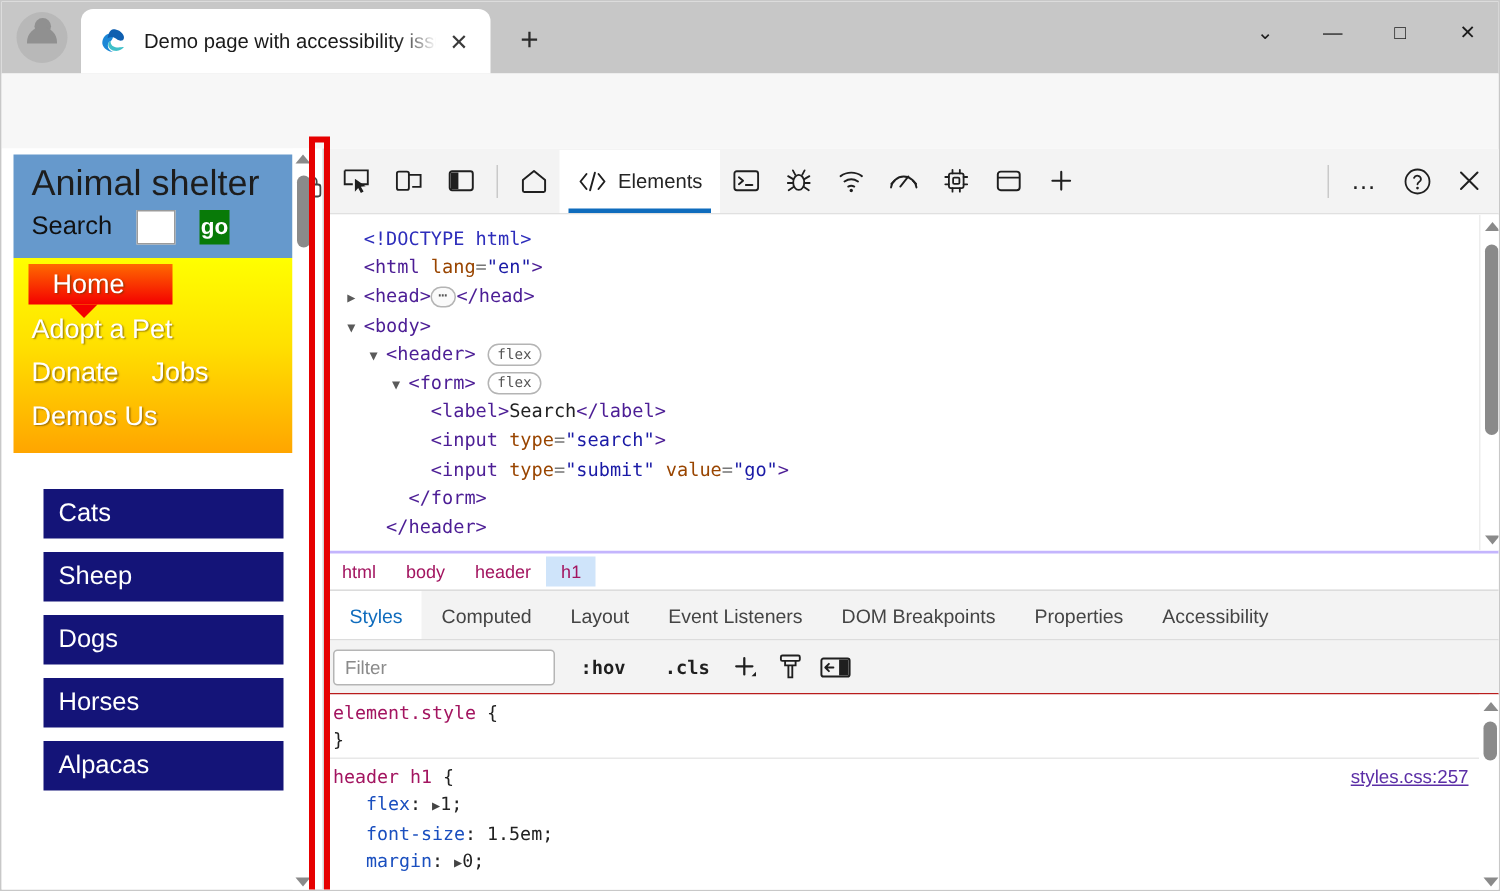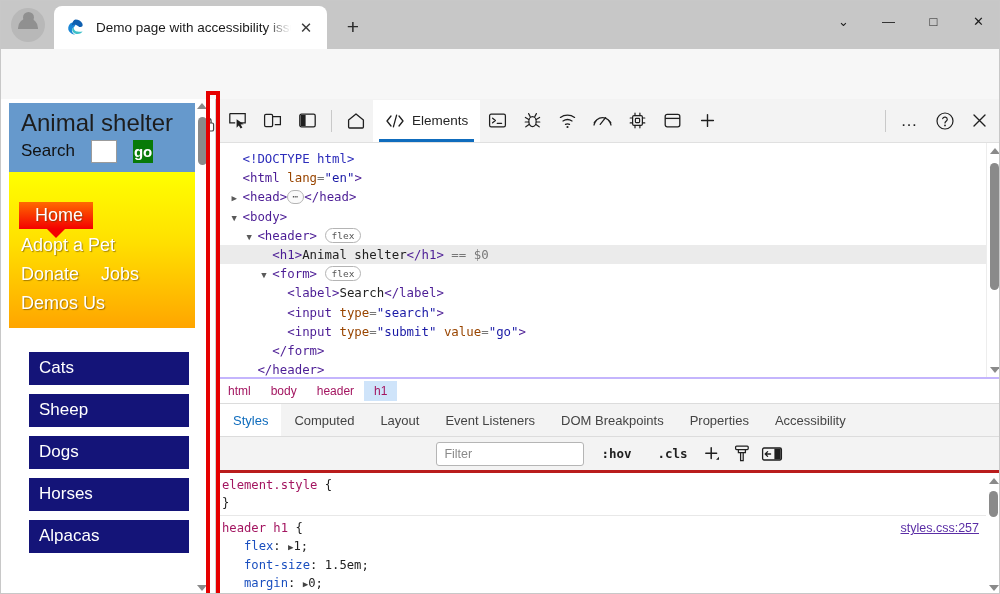--- a/index.html
+++ b/index.html
@@ -106,21 +106,21 @@
     background: linear-gradient(to bottom, #ffff00 0%, #ffe000 45%, #ffa500 100%);
     position: relative;
   }
   .navlink {
     font-size: 18px; color: #ffffff; padding: 4px 0 4px 12px;
     text-shadow: 1px 1px 1px rgba(90,60,0,.55);
   }
   .navlink.home {
     display: inline-block; position: relative; left: 10px;
     background: linear-gradient(to bottom, #ff6a00 0%, #f40000 100%);
-    padding: 3px 10px 3px 16px; margin-bottom: 2px; margin-top: 26px;
+    padding: 3px 32px 3px 16px; margin-bottom: 2px;
   }
   .navlink.home::after {
     content: ""; position: absolute; left: 28px; bottom: -9px;
     border-left: 9px solid transparent; border-right: 9px solid transparent;
     border-top: 9px solid #f40000;
   }
   .navrow { display: flex; gap: 22px; align-items: flex-end; }
   .animals { margin-top: 24px; width: 186px; display: flex; flex-direction: column; gap: 9px; }
   .animal {
     background: #141478; color: #ffffff; font-size: 17px;
@@ -212,22 +212,22 @@
   
   .spanel-tabs {
     flex: 0 0 34px; height: 34px; background: #f3f3f3; border-top: 1px solid #dcdcdc;
     border-bottom: 1px solid #dcdcdc; display: flex; align-items: stretch; padding-left: 4px;
   }
   .sp-tab { display: flex; align-items: center; padding: 0 13px; font-size: 13px; color: #444; }
   .sp-tab.active { background: #ffffff; color: #0f6cbd; }
 
   
   .styles-toolbar {
-    flex: 0 0 36px; height: 36px; background: #f3f3f3; border-bottom: 3px solid #b91c1c;
-    display: flex; align-items: center; padding-left: 6px; gap: 0; justify-content: center;
+    flex: 0 0 36px; height: 36px; background: #f3f3f3; border-bottom: 1px solid #b91c1c;
+    display: flex; align-items: center; padding-left: 6px; gap: 0;
   }
   .filter-box {
     width: 148px; height: 24px; background: #ffffff; border: 1px solid #b5b5b5;
     border-radius: 3px; display: flex; align-items: center; padding: 0 7px;
     font-size: 12.5px; color: #8a8a8a;
   }
   .st-btn { font-family: "DejaVu Sans Mono", monospace; font-size: 12.5px; font-weight: bold;
       color: #1f1f1f; padding: 0 9px; margin-left: 8px; }
   .st-ico { width: 30px; height: 26px; display: flex; align-items: center; justify-content: center; color: #1f1f1f; }
 
@@ -489,21 +489,20 @@
       </div>
     </div>
 
     <div class="dom-wrap">
       <div class="dom-tree" id="dom-tree">
           <div class="dl"> <span class="arrow-r"> </span><span class="doctype">&lt;!DOCTYPE html&gt;</span></div>
           <div class="dl"> <span class="arrow-r"> </span><span class="tagp">&lt;html </span><span class="attn">lang</span><span class="eq">=</span><span class="attv">"en"</span><span class="tagp">&gt;</span></div>
           <div class="dl"> <span class="arrow-r">▶</span><span class="tagp">&lt;head&gt;</span><span class="badge-dots">⋯</span><span class="tagp">&lt;/head&gt;</span></div>
           <div class="dl"> <span class="arrow-d">▼</span><span class="tagp">&lt;body&gt;</span></div>
           <div class="dl">   <span class="arrow-d">▼</span><span class="tagp">&lt;header&gt;</span> <span class="badge-flex">flex</span></div>
-          <div class="dl selected">     <span class="arrow-r"> </span><span class="tagp">&lt;h1&gt;</span><span class="txt">Animal shelter</span><span class="tagp">&lt;/h1&gt;</span><span class="eq"> == </span><span class="eq">$0</span></div>
           <div class="dl">     <span class="arrow-d">▼</span><span class="tagp">&lt;form&gt;</span> <span class="badge-flex">flex</span></div>
           <div class="dl">       <span class="arrow-r"> </span><span class="tagp">&lt;label&gt;</span><span class="txt">Search</span><span class="tagp">&lt;/label&gt;</span></div>
           <div class="dl">       <span class="arrow-r"> </span><span class="tagp">&lt;input </span><span class="attn">type</span><span class="eq">=</span><span class="attv">"search"</span><span class="tagp">&gt;</span></div>
           <div class="dl">       <span class="arrow-r"> </span><span class="tagp">&lt;input </span><span class="attn">type</span><span class="eq">=</span><span class="attv">"submit"</span><span class="attn"> value</span><span class="eq">=</span><span class="attv">"go"</span><span class="tagp">&gt;</span></div>
           <div class="dl">     <span class="arrow-r"> </span><span class="tagp">&lt;/form&gt;</span></div>
           <div class="dl">   <span class="arrow-r"> </span><span class="tagp">&lt;/header&gt;</span></div>
         </div>
       <div class="dom-scroll">
         <div class="ds-arrow">
             <div class="tri tri-up"></div>

